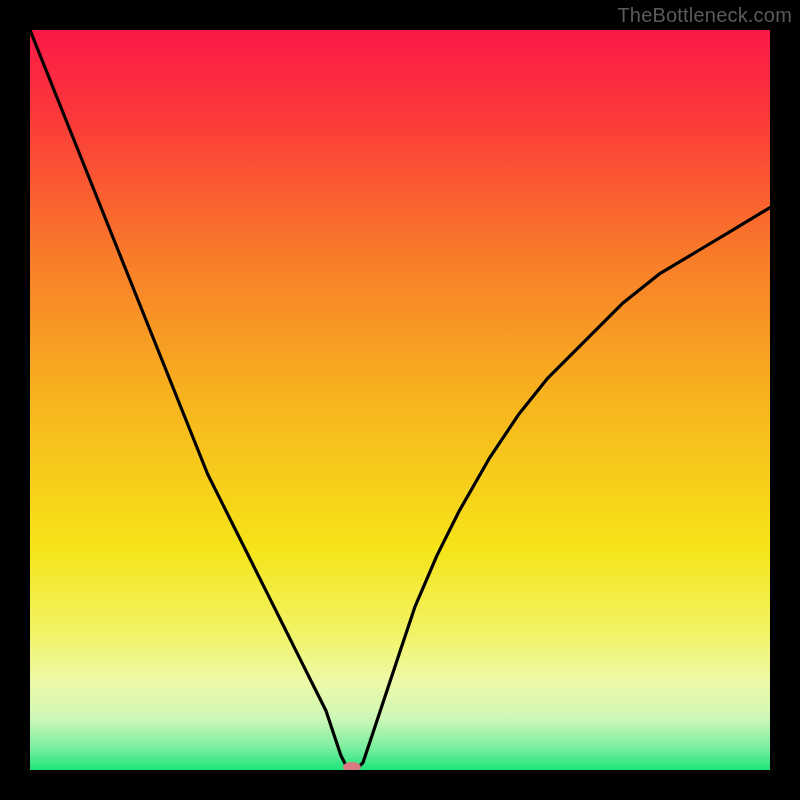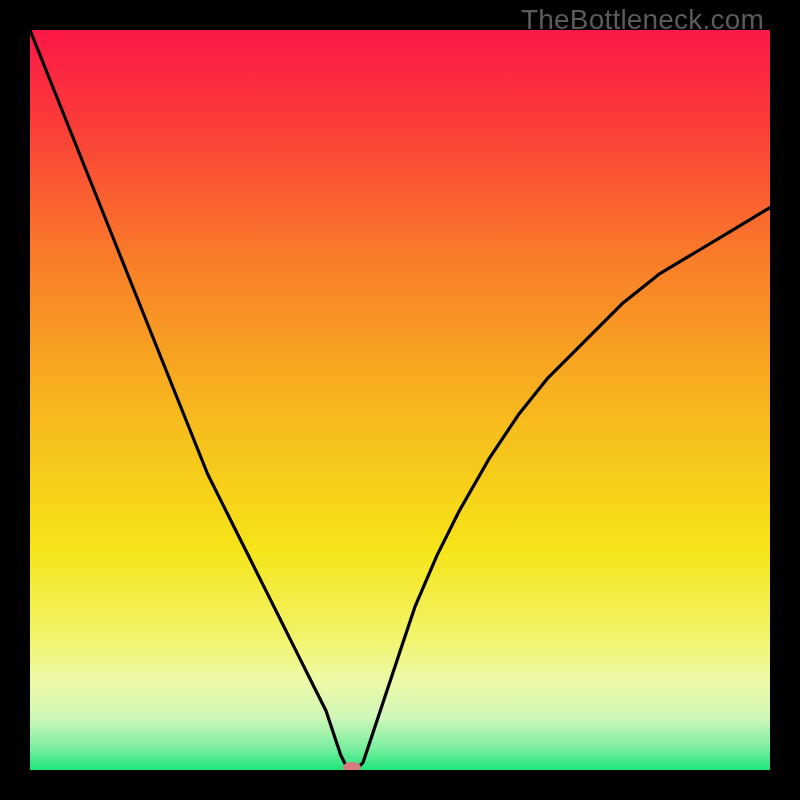--- a/index.html
+++ b/index.html
@@ -6,23 +6,23 @@
   html, body { width: 800px; height: 800px; overflow: hidden; background: #000; }
   .frame {
     width: 800px;
     height: 800px;
     background: #000;
     position: relative;
   }
   .watermark {
     position: absolute;
     top: 4px;
-    right: 36px;
+    right: 8px;
     font-family: Arial, Helvetica, sans-serif;
-    font-size: 28px;
+    font-size: 20px;
     color: #5b5b5b;
     font-weight: 500;
     letter-spacing: 0.2px;
   }
   .plot-wrap {
     position: absolute;
     left: 30px;
     top: 30px;
     width: 740px;
     height: 740px;

